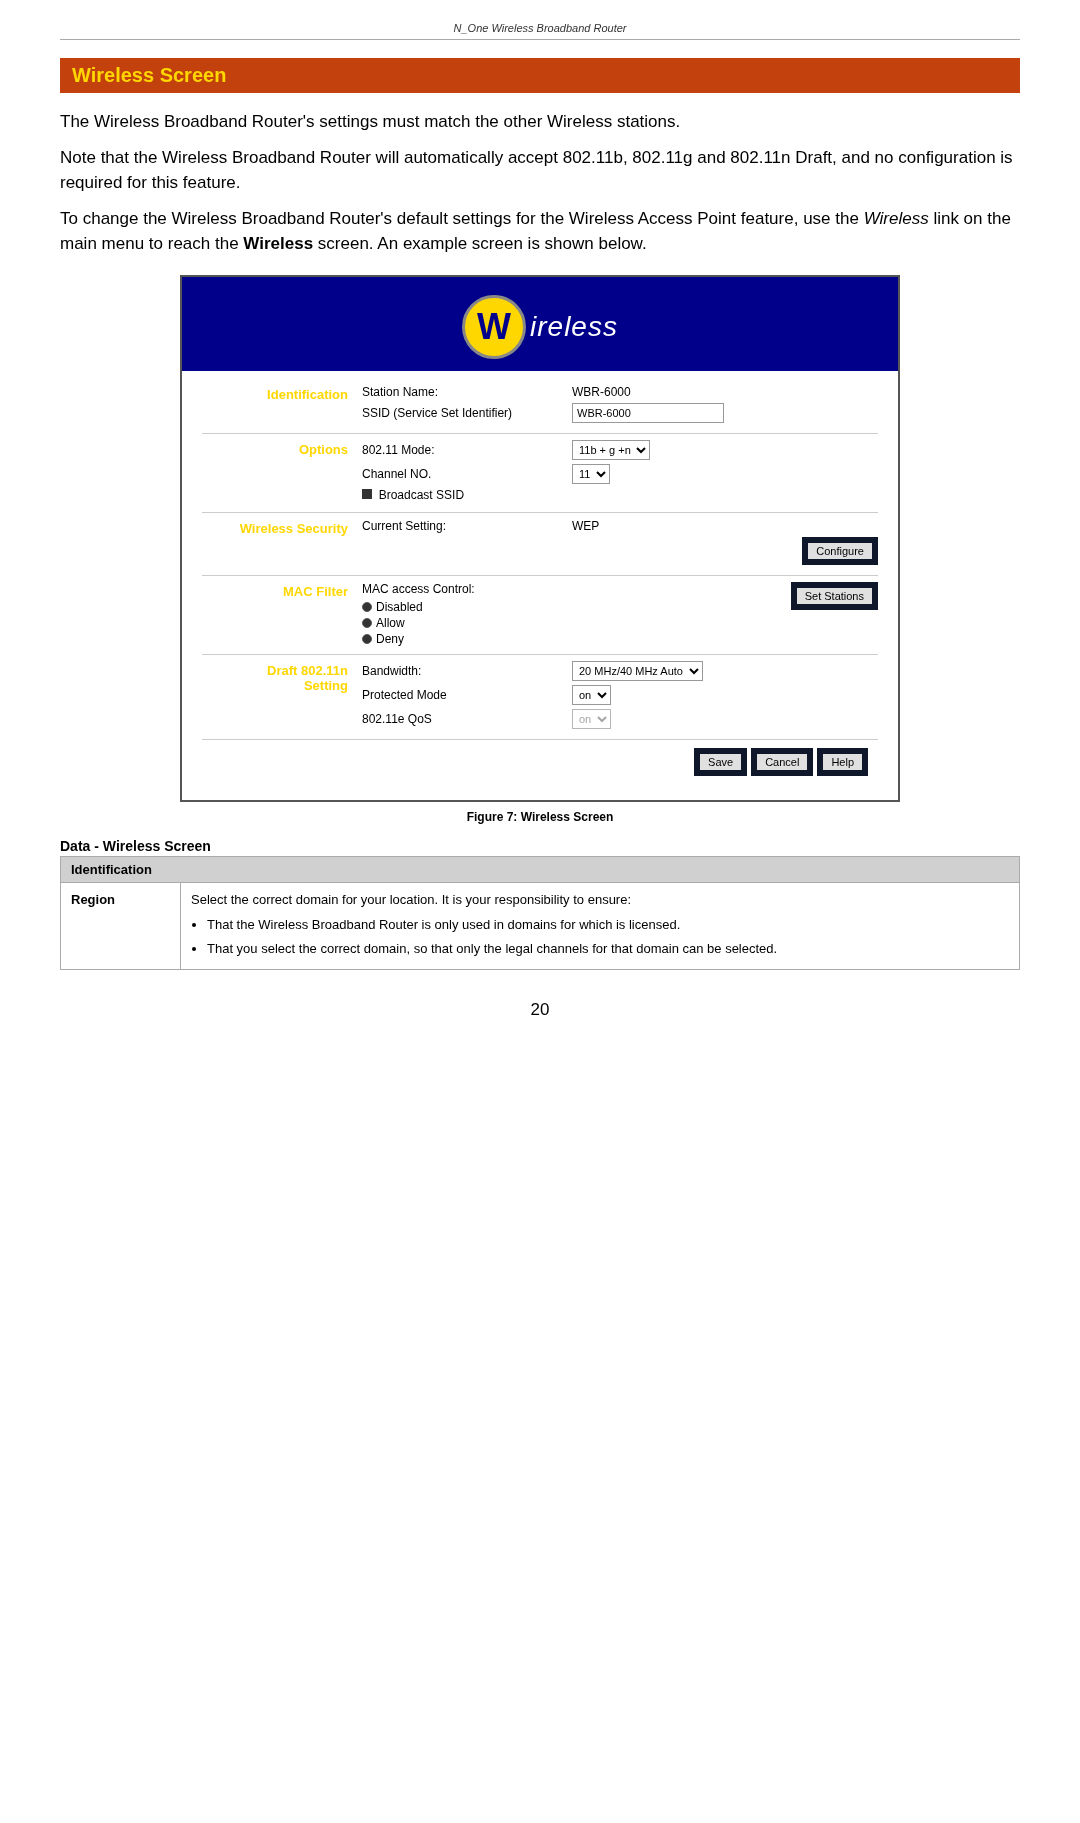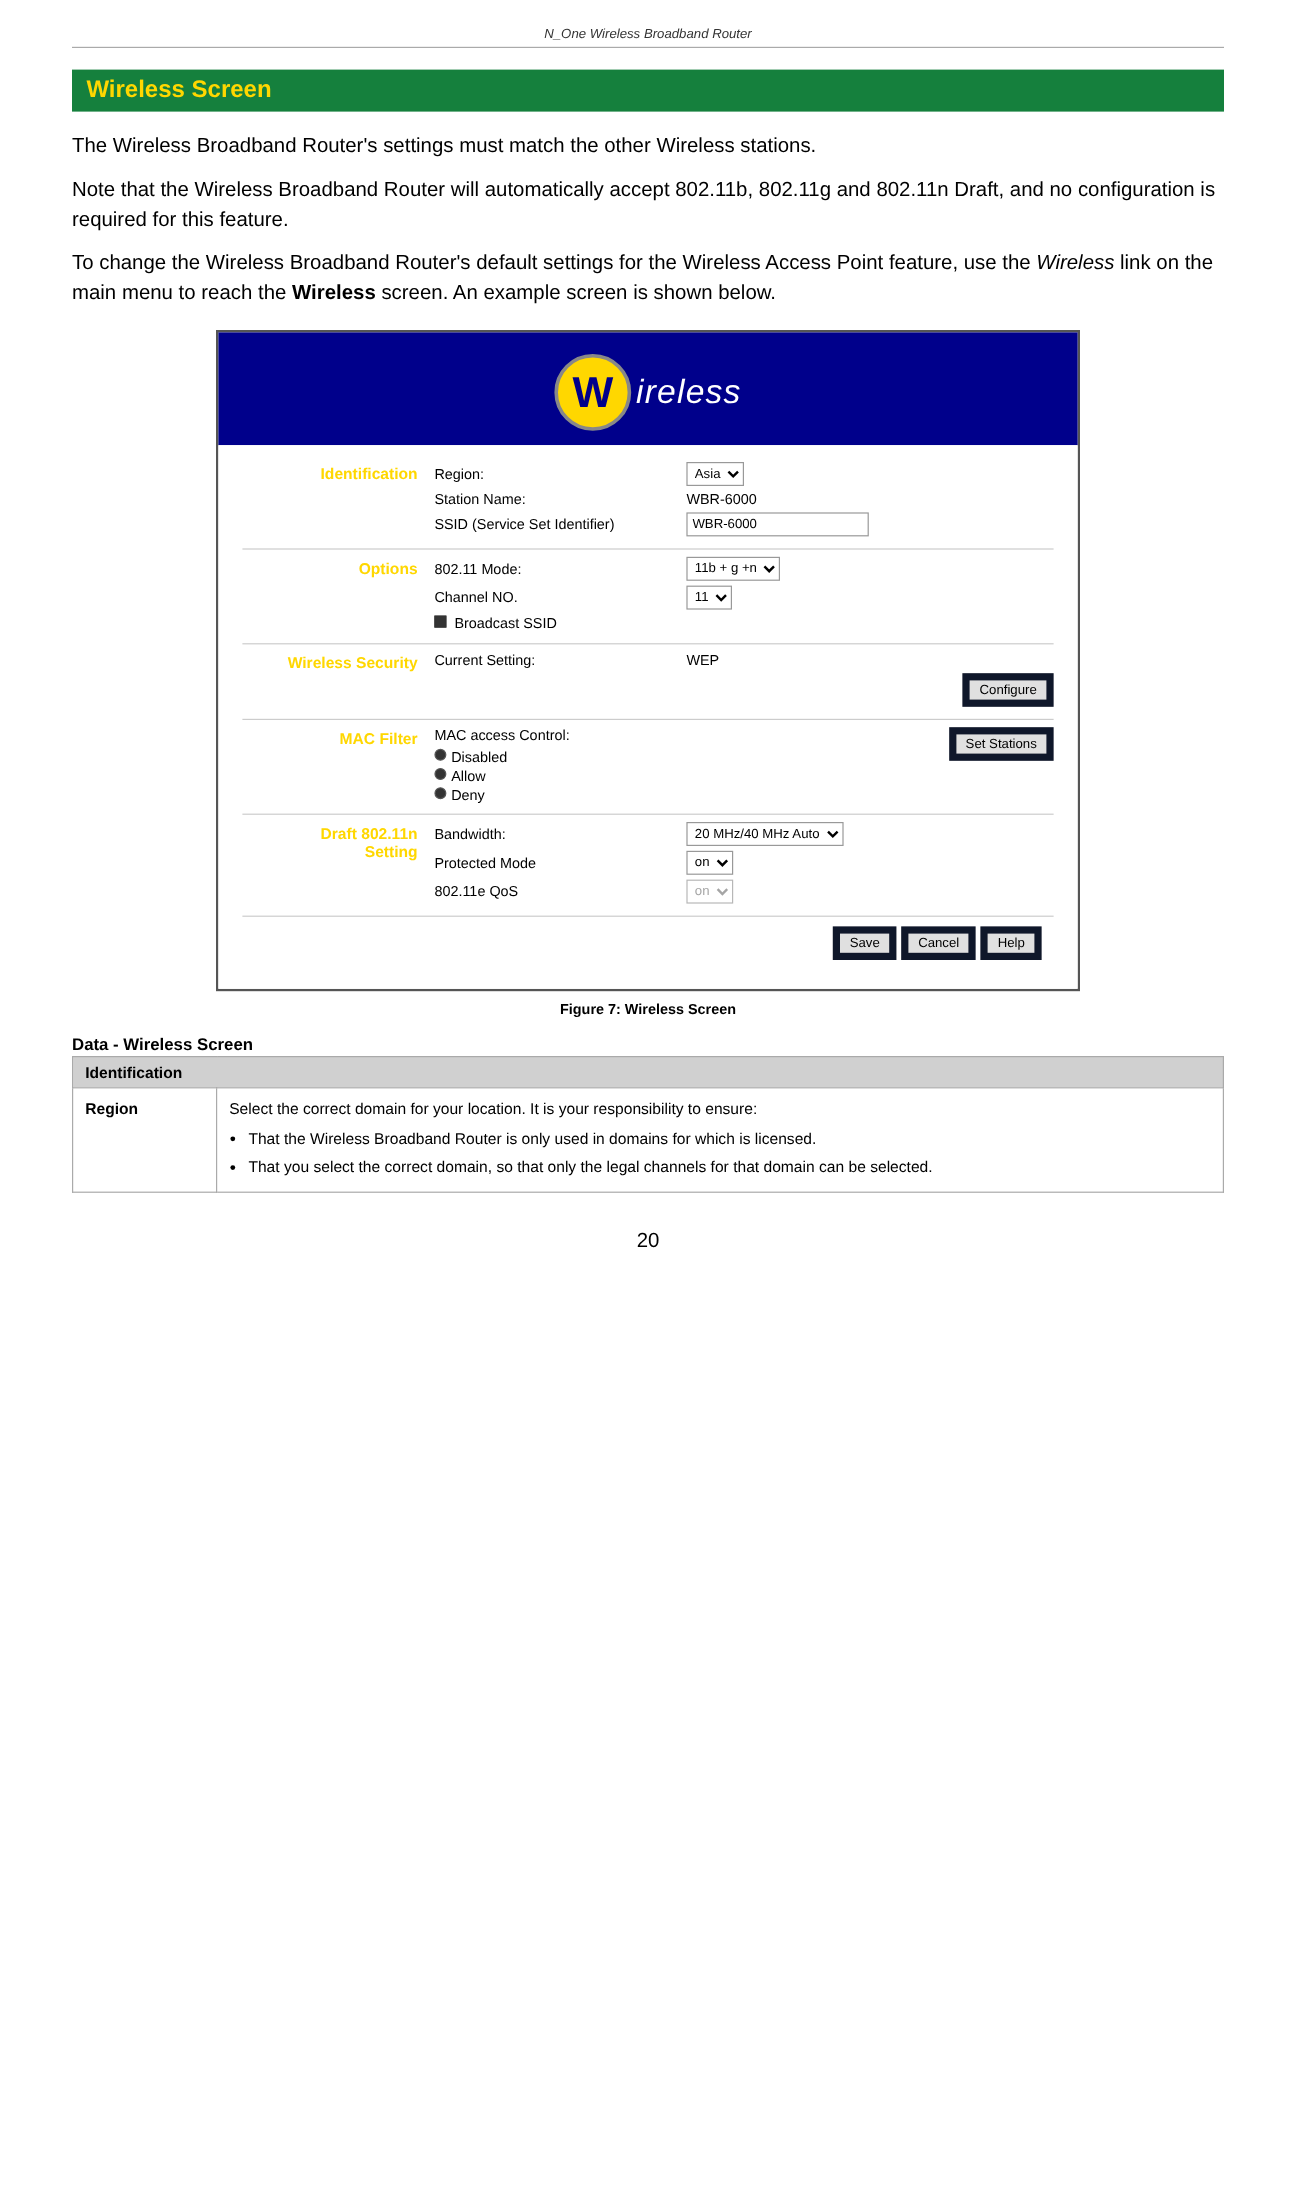--- a/index.html
+++ b/index.html
@@ -21,21 +21,21 @@
       text-align: center;
     }
     .doc-header span {
       font-size: 11px;
       font-style: italic;
       color: #333;
     }
 
     
     .section-title {
-      background: #15803d;
+      background: #c2410c;
       color: #FFD700;
       font-size: 20px;
       font-weight: bold;
       padding: 6px 12px;
       margin-bottom: 16px;
     }
 
     
     .body-text {
       margin-bottom: 10px;
@@ -148,21 +148,21 @@
     
     .ws-divider {
       border: none;
       border-top: 1px solid #ccc;
       margin: 6px 0;
     }
 
     
     .ws-radio-row {
       display: flex;
-      align-items: flex-start;
+      align-items: center;
       gap: 4px;
       margin-bottom: 2px;
       font-size: 12px;
     }
     .ws-radio-dot {
       width: 10px;
       height: 10px;
       border-radius: 50%;
       border: 1px solid #555;
       background: #333;
@@ -293,28 +293,20 @@
         <em>ireless</em>
       </span>
     </div>
   </div>
 
   <div class="wireless-body">
 
     <div class="ws-row">
       <div class="ws-section-label">Identification</div>
       <div class="ws-content">
-        <div class="ws-field-row">
-          <div class="ws-field-label">Region:</div>
-          <div class="ws-field-value">
-            <select class="ws-select">
-              <option>Asia</option>
-            </select>
-          </div>
-        </div>
         <div class="ws-field-row">
           <div class="ws-field-label">Station Name:</div>
           <div class="ws-field-value">WBR-6000</div>
         </div>
         <div class="ws-field-row">
           <div class="ws-field-label">SSID (Service Set Identifier)</div>
           <div class="ws-field-value">
             <input class="ws-input" type="text" value="WBR-6000" style="">
           </div>
         </div>

